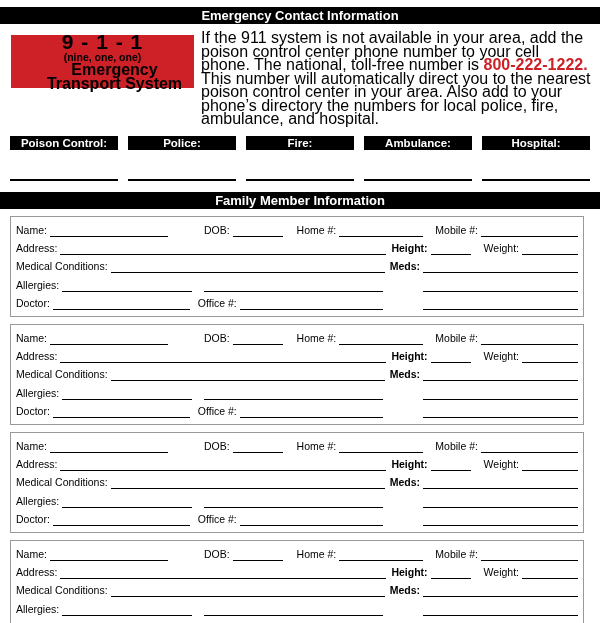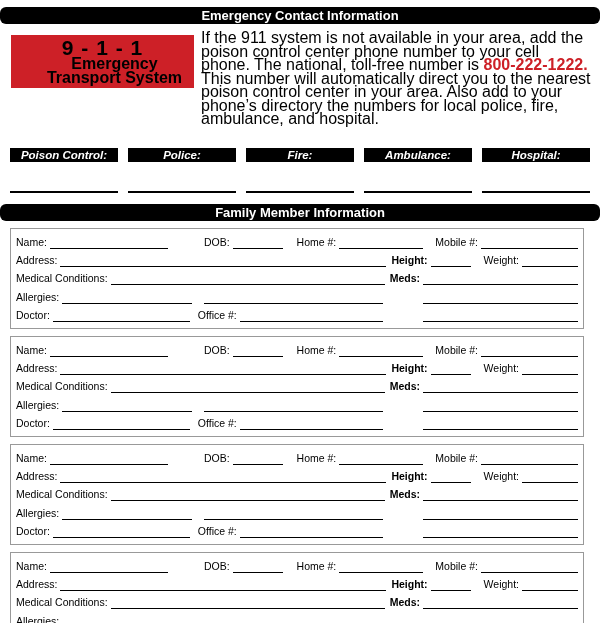--- a/index.html
+++ b/index.html
@@ -1,33 +1,33 @@
 <!DOCTYPE html>
 <html><head>
 <meta charset="utf-8">
 <style>
   * { margin:0; padding:0; box-sizing:border-box; }
   html,body { width:600px; height:623px; background:#fff; overflow:hidden;
               font-family:"Liberation Sans", sans-serif; color:#000; }
 
   .section-bar { background:#000; color:#fff; font-weight:bold; text-align:center;
-                 height:17px; line-height:17px; font-size:13px;border-radius:6px; }
+                 height:17px; line-height:17px; font-size:13px; }
   #top-bar { margin-top:7px; }
   #family-bar { margin-top:11px; }
 
   .emergency-row { display:flex; padding:0 8px 0 11px; margin-top:7px; }
   .badge { width:183px; height:53px; background:#cd2027; color:#000000; text-align:center;
            margin-top:4px; flex:0 0 auto; display:flex; flex-direction:column; justify-content:center; }
   .badge-number  { font-size:21px; font-weight:bold; line-height:19px; letter-spacing:1px; }
   .badge-words   { font-size:10.5px; font-weight:bold; line-height:12px; }
   .badge-caption { font-size:16px; font-weight:bold; line-height:14px;margin-left:24px; }
   .instructions { flex:1; margin-left:7px; font-size:16px; line-height:13.5px; }
   .instructions .phone { color:#cd2027; font-weight:bold; }
 
-  .contacts-row { display:flex; gap:10px; padding:0 10px; margin-top:22px;font-style:italic; }
+  .contacts-row { display:flex; gap:10px; padding:0 10px; margin-top:10px; }
   .contact-col { flex:1; }
   .contact-bar { background:#000; color:#fff; font-weight:bold; font-size:11.5px;
                  height:14px; line-height:14px; text-align:center; }
   .contact-line { margin-top:29px; border-bottom:2px solid #000; height:0; }
 
   #family-blocks { padding:0 16px 0 10px; }
   .member-block { border:1px solid #999; margin-top:7px; height:101px; padding:6px 5px 0 5px; }
   .frow { display:flex; align-items:flex-end; height:14px; font-size:10.5px; }
   .frow + .frow { margin-top:4.4px; }
   .lbl { white-space:nowrap; margin-right:3px; line-height:13px; }
@@ -49,20 +49,21 @@
 </head>
 <body>
 
 <div id="top-bar" class="section-bar">
   <span>Emergency Contact Information</span>
 </div>
 
 <div class="emergency-row">
   <div class="badge">
     <div class="badge-number">9 - 1 - 1</div>
+    <div class="badge-words">(nine, one, one)</div>
     <div class="badge-caption">Emergency Transport System</div>
   </div>
   <p class="instructions"><span>If the 911 system is not available in your area, add the poison control center phone number to your cell phone. The national, toll-free number is </span><span class="phone">800-222-1222.</span><span> This number will automatically direct you to the nearest poison control center in your area. Also add to your phone’s directory the numbers for local police, fire, ambulance, and hospital.</span></p>
 </div>
 
 <div class="contacts-row">
   <div class="contact-col">
     <div class="contact-bar">Poison Control:</div>
     <div class="contact-line"></div>
   </div>

